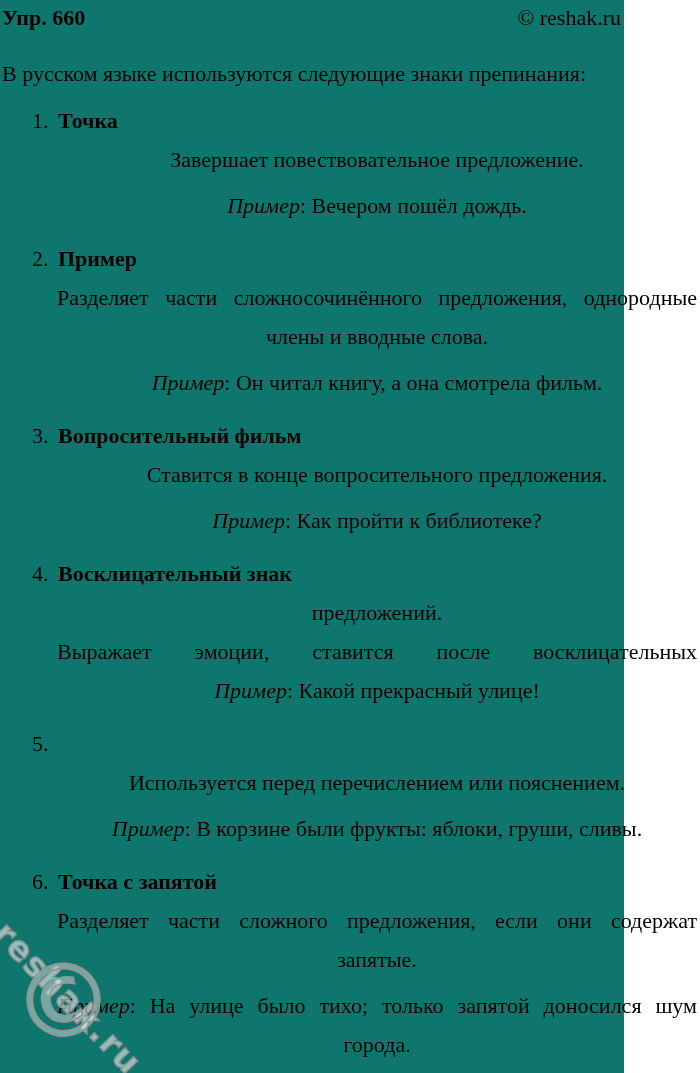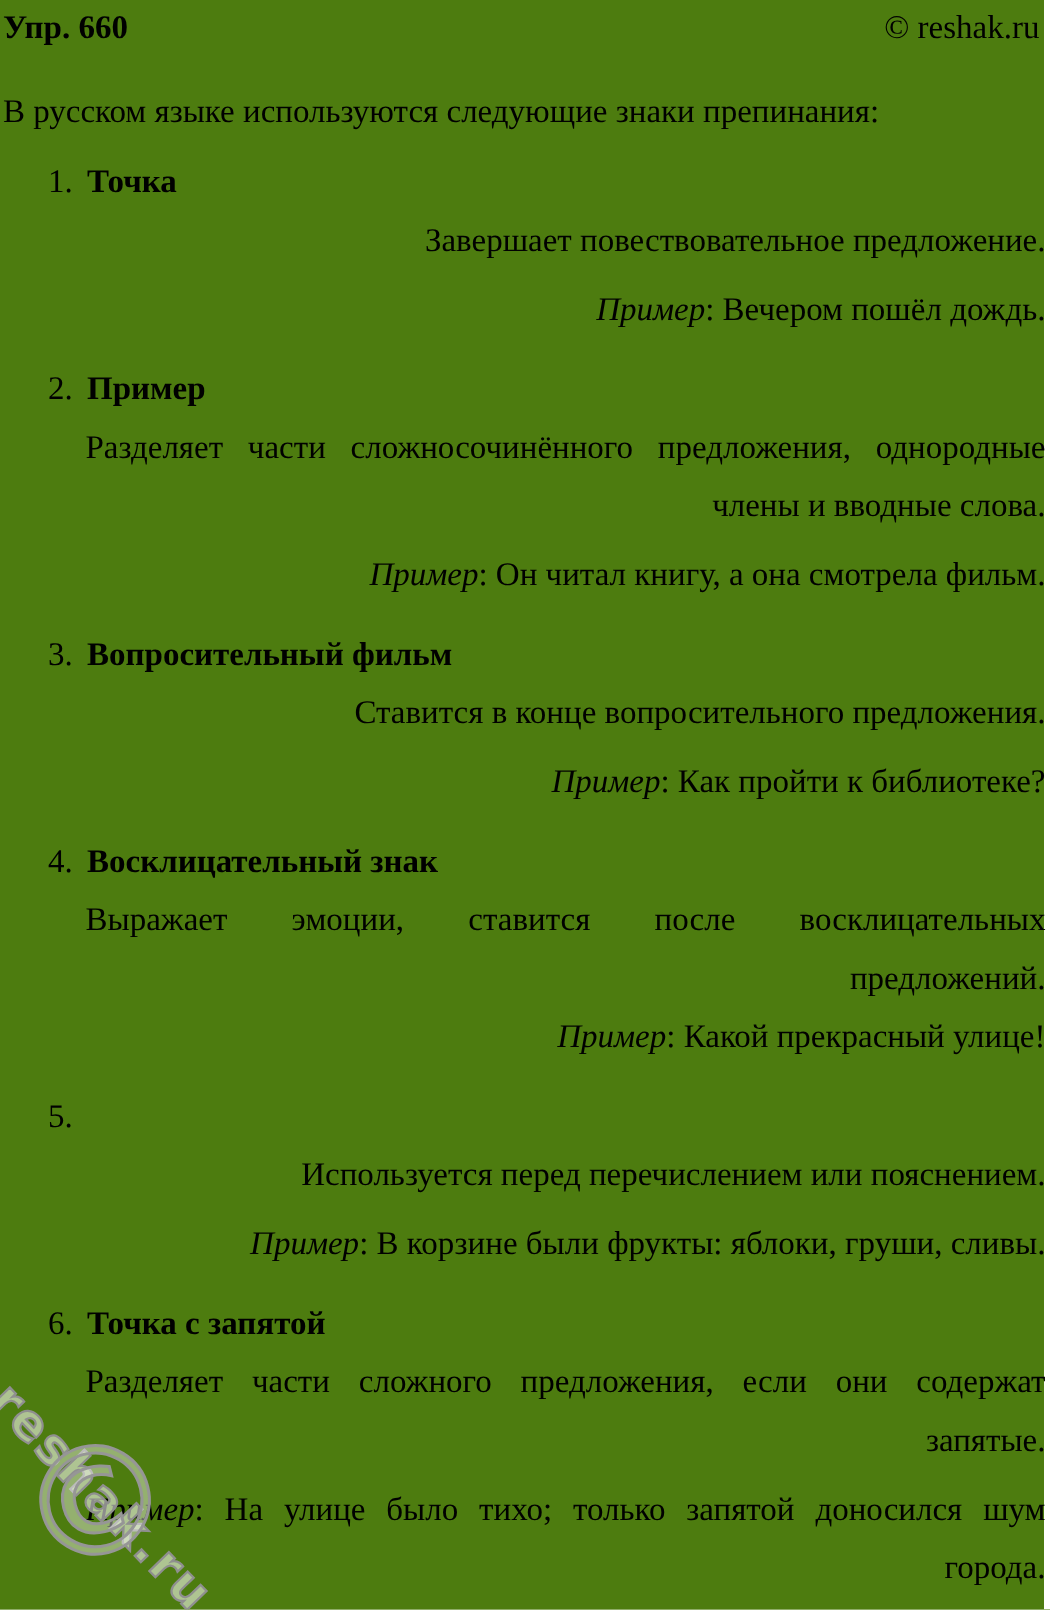--- a/index.html
+++ b/index.html
@@ -4,23 +4,23 @@
 <style>
   html,body{margin:0;padding:0;}
   body{
     width:700px;height:1073px;background:#ffffff;color:#000000;
     font-family:"Liberation Serif", serif;
     -webkit-font-smoothing:antialiased;
     overflow:hidden;
   }
   .page{
     position:relative;box-sizing:border-box;
-    width:696px;height:1073px;
+    width:624px;height:1073px;
     padding:5px 3px 0 2px;
-    background:#4d7c0f;
+    background:#0f766e;
   }
   .header{
     display:flex;justify-content:space-between;align-items:flex-start;
     font-size:22px;line-height:26px;
     margin-bottom:23px;
   }
   .exercise{font-weight:bold;}
   .copyright{font-weight:normal;}
   .intro{
     font-size:22px;line-height:39px;
@@ -33,21 +33,21 @@
     font-size:22px;line-height:39px;
   }
   .num{
     display:inline-block;width:26px;margin-left:30px;flex-shrink:0;
     font-weight:normal;
   }
   .title-text{font-weight:bold;}
   .pline{
     margin-left:55px;width:640px;
     font-size:22px;line-height:39px;
-    text-align:right;
+    text-align:center;
   }
   .stretch{
     text-align:justify;
     text-align-last:justify;
   }
   .example{margin-top:7px;}
   .example-cont{margin-top:0;}
   .ex-label{font-style:italic;}
   
   .wm{position:absolute;z-index:5;pointer-events:none;user-select:none;}
@@ -114,22 +114,22 @@
       <div class="pline example">
         <i class="ex-label">Пример</i><span>: Как пройти к библиотеке?</span>
       </div>
     </div>
 
     <div class="item">
       <div class="item-title">
         <span class="num">4.</span>
         <span class="title-text">Восклицательный знак</span>
       </div>
+      <div class="pline">предложений.</div>
       <div class="pline stretch">Выражает эмоции, ставится после восклицательных</div>
-      <div class="pline">предложений.</div>
       <div class="pline example example-cont">
         <i class="ex-label">Пример</i><span>: Какой прекрасный улице!</span>
       </div>
     </div>
 
     <div class="item">
       <div class="item-title">
         <span class="num">5.</span>
       </div>
       <div class="pline">Используется перед перечислением или пояснением.</div>

